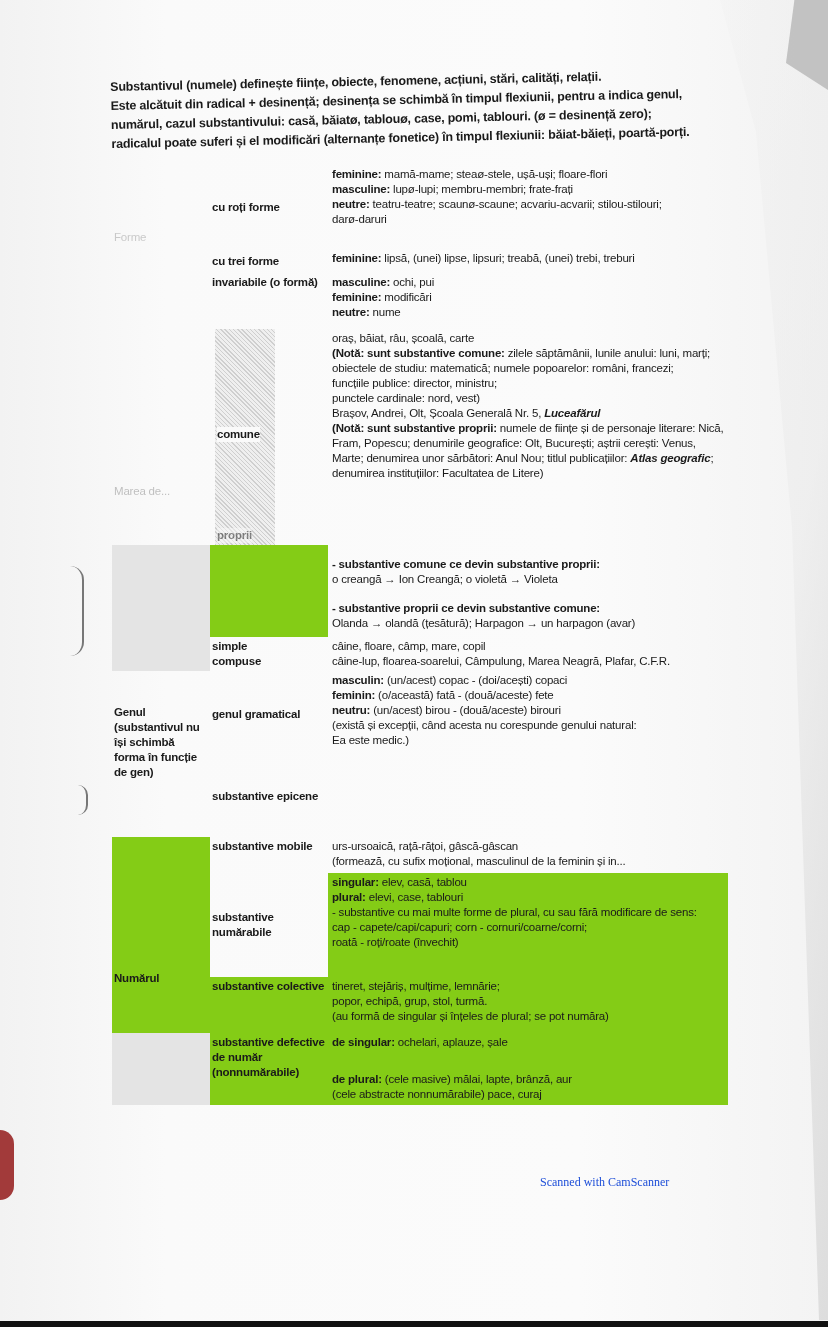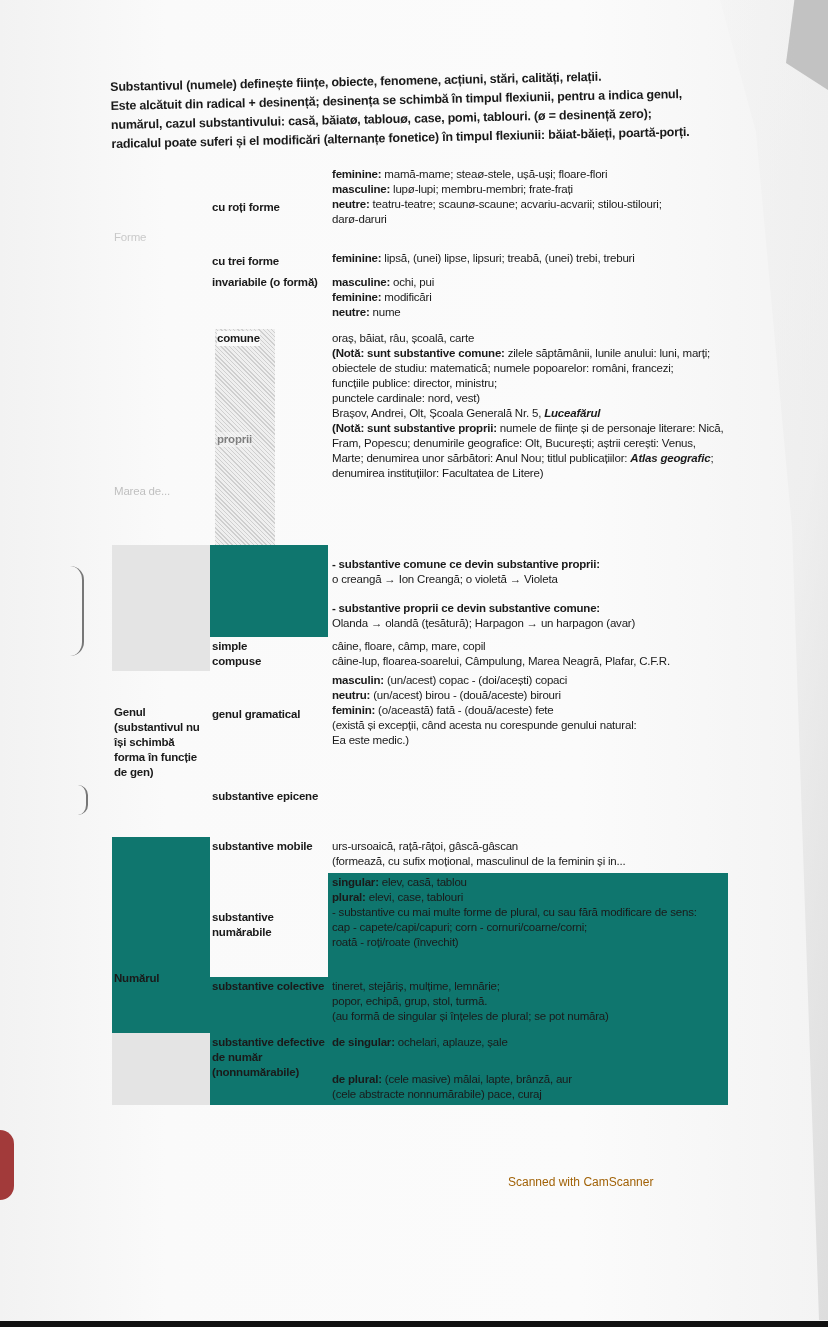--- a/index.html
+++ b/index.html
@@ -54,28 +54,28 @@
       letter-spacing: -0.2px;
     }
     .row { display: flex; position: relative; }
     .c1 { width: 98px; padding: 2px 2px; font-weight: 600; font-size: 11.5px; }
     .c2 { width: 118px; padding: 2px 2px; font-weight: 700; font-size: 11.5px; display: flex; align-items: center; }
     .c3 { flex: 1; padding: 2px 4px; }
     .c3 .ln { display: block; }
     .c3 b { font-weight: 700; margin-top: 36px; }
     .c3 i { font-style: italic; font-weight: bold; }
     .faded { color: #9a9a9a; font-weight: 400; }
-    .shade { background: #0f766e; }
+    .shade { background: #84cc16; }
     .shade-dark { background: #e4e4e4; }
     .smudge {
       background: repeating-linear-gradient(45deg, #cfcfcf 0 1px, #efefef 1px 3px);
     }
     .stamp {
-      position: absolute; left: 508px; top: 1175px;
-      font-size: 12px; color: #a16207; font-family: Liberation Sans, sans-serif;
+      position: absolute; left: 540px; top: 1175px;
+      font-size: 12px; color: #1d4ed8; font-family: Liberation Serif, serif;
     }
   </style>
 </head>
 <body>
 
 <div class="page"></div>
 <div class="curl"></div>
 <div class="corner-shade"></div>
 <div class="clip-shape"></div>
 <div class="clip-shape2"></div>
@@ -118,21 +118,21 @@
       <span class="ln"><b>masculine:</b><span> ochi, pui</span></span>
       <span class="ln"><b>feminine:</b><span> modificări</span></span>
       <span class="ln"><b>neutre:</b><span> nume</span></span>
     </div>
   </div>
 
   <div class="row" style="height:216px;">
     <div class="c1 faded" style="display:flex;align-items:center;padding-top:110px;">
         <span style="opacity:0.6;">Marea de...</span>
       </div>
-    <div class="c2 smudge" style="flex-direction:column;align-items:flex-start;justify-content:flex-start;width:60px;margin-left:5px;margin-right:53px;">
+    <div class="c2 smudge" style="flex-direction:column;align-items:flex-start;justify-content:flex-end;width:60px;margin-left:5px;margin-right:53px;">
       <span style="background:#fafafa;">comune</span>
       <span style="margin-top:86px;background:#fafafa;opacity:0.5;">proprii</span>
     </div>
     <div class="c3">
       <span class="ln">oraș, băiat, râu, școală, carte</span>
       <span class="ln"><b>(Notă: sunt substantive comune:</b><span> zilele săptămânii, lunile anului: luni, marți; obiectele de studiu: matematică; numele popoarelor: români, francezi;</span></span>
       <span class="ln">funcțiile publice: director, ministru;</span>
       <span class="ln">punctele cardinale: nord, vest)</span>
       <span class="ln"><span>Brașov, Andrei, Olt, Școala Generală Nr. 5, </span><i>Luceafărul</i></span>
       <span class="ln"><b>(Notă: sunt substantive proprii:</b><span> numele de ființe și de personaje literare: Nică, Fram, Popescu; denumirile geografice: Olt, București; aștrii cerești: Venus, Marte; denumirea unor sărbători: Anul Nou; titlul publicațiilor: </span><i>Atlas geografic</i><span>; denumirea instituțiilor: Facultatea de Litere)</span></span>
@@ -160,22 +160,22 @@
       <span class="ln">câine, floare, câmp, mare, copil</span>
       <span class="ln">câine-lup, floarea-soarelui, Câmpulung, Marea Neagră, Plafar, C.F.R.</span>
     </div>
   </div>
 
   <div class="row" style="height:86px;">
     <div class="c1"></div>
     <div class="c2">genul gramatical</div>
     <div class="c3">
       <span class="ln"><b>masculin:</b><span> (un/acest) copac - (doi/acești) copaci</span></span>
+      <span class="ln"><b>feminin:</b><span> (o/această) fată - (două/aceste) fete</span></span>
       <span class="ln"><b>neutru:</b><span> (un/acest) birou - (două/aceste) birouri</span></span>
-      <span class="ln"><b>feminin:</b><span> (o/această) fată - (două/aceste) fete</span></span>
       <span class="ln">(există și excepții, când acesta nu corespunde genului natural:</span>
       <span class="ln">Ea este medic.)</span>
     </div>
     <div class="c1" style="position:absolute;left:0;top:32px;width:92px;line-height:15px;">Genul (substantivul nu își schimbă forma în funcție de gen)</div>
   </div>
 
   <div class="row" style="height:50px;margin-top:30px;">
     <div class="c1"></div>
     <div class="c2" style="align-items:flex-start;">substantive epicene</div>
   </div>

